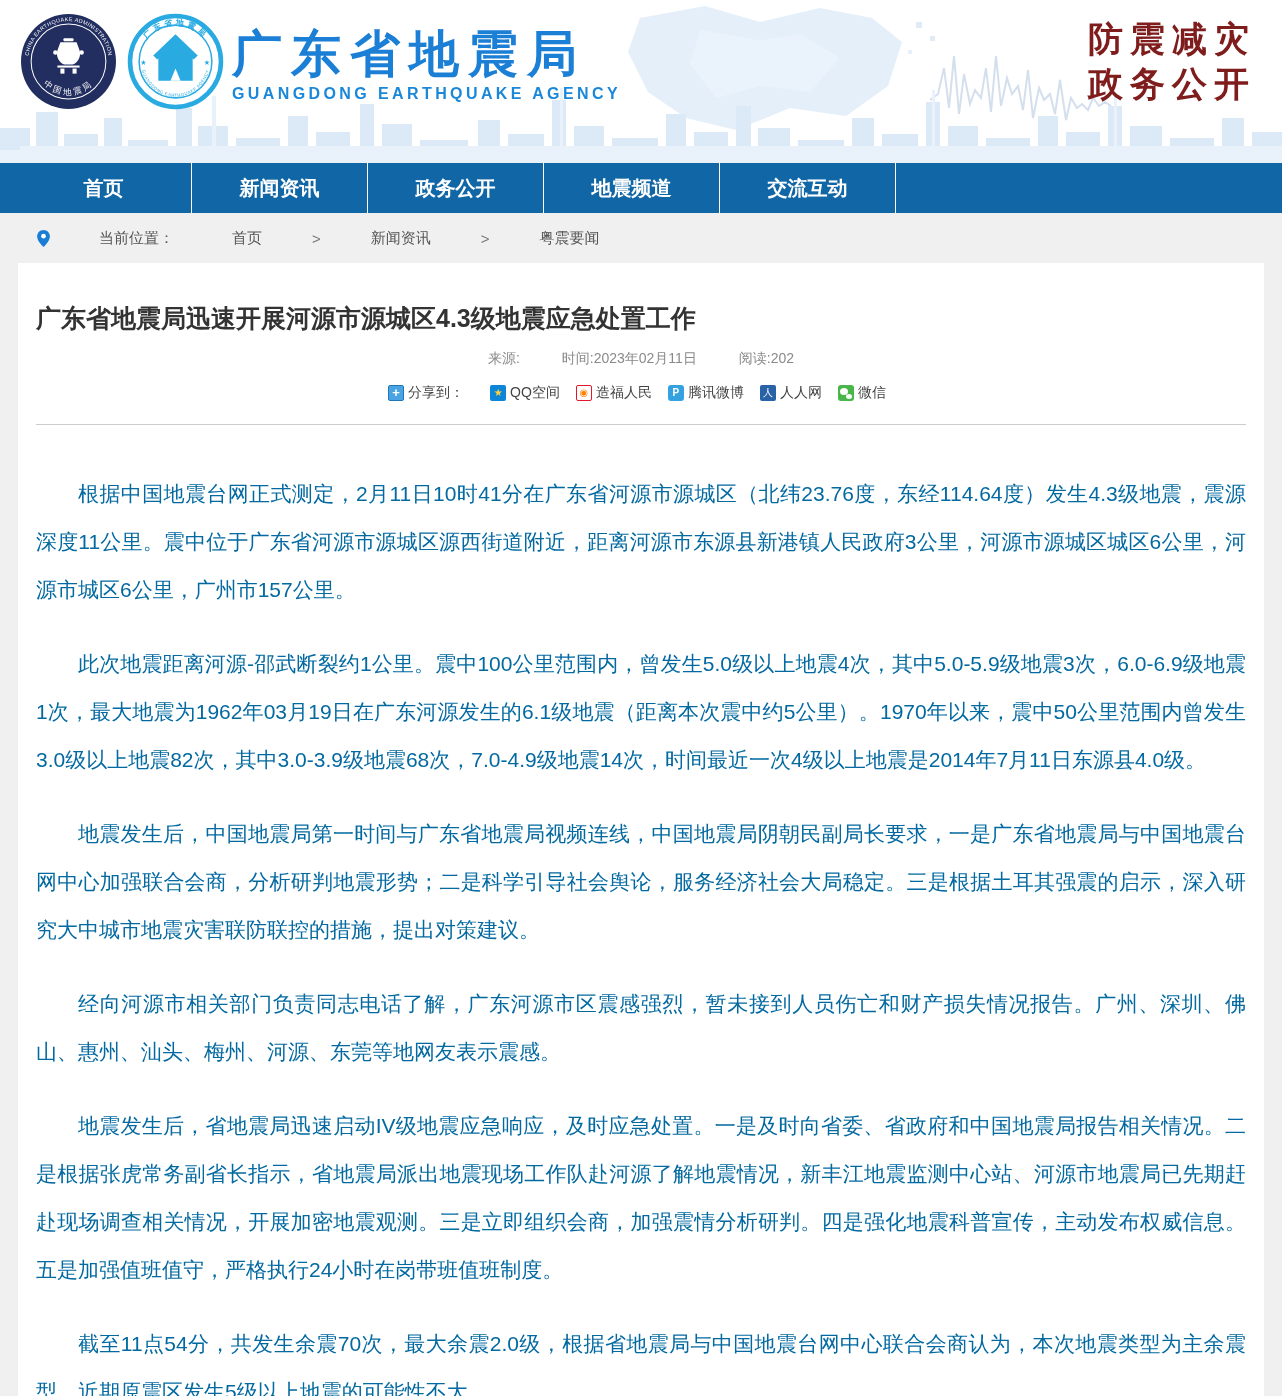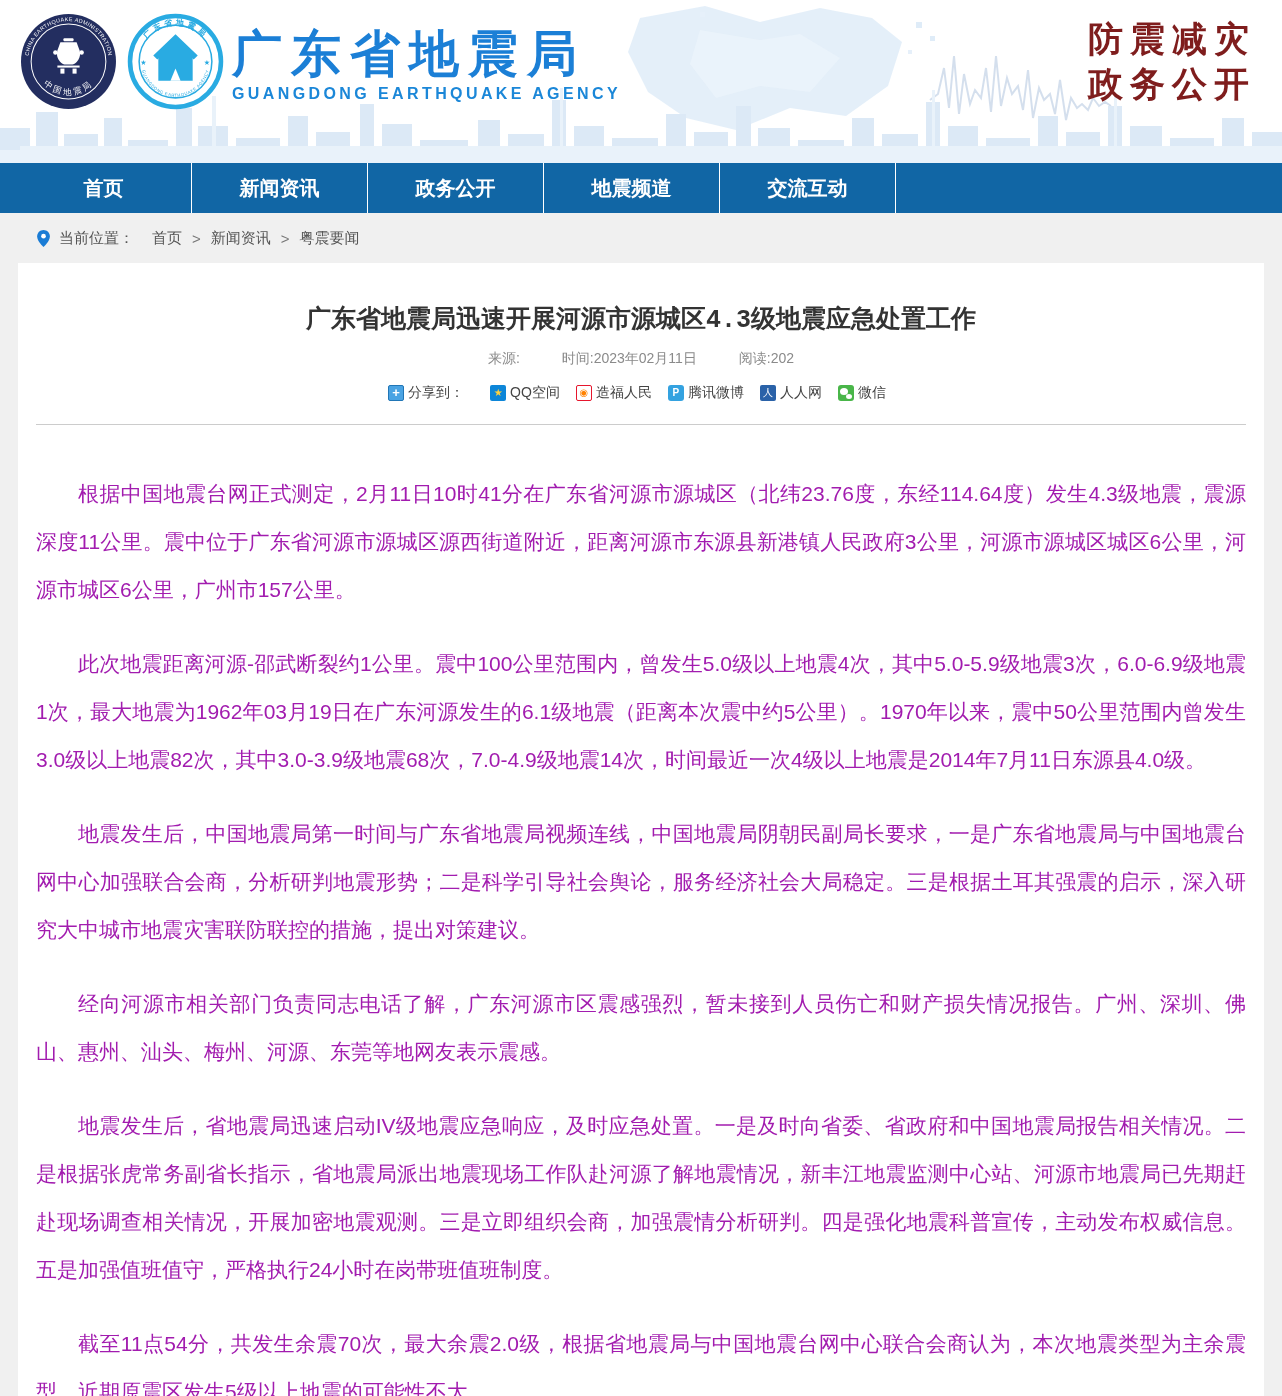--- a/index.html
+++ b/index.html
@@ -18,48 +18,48 @@
   .title-block{position:absolute;left:232px;top:26px;}
   .site-title{font-size:50px;font-weight:bold;color:#1b7fd6;letter-spacing:9px;line-height:56px;white-space:nowrap;}
   .site-subtitle{font-size:16px;font-weight:bold;color:#1b87d8;letter-spacing:3.4px;margin-top:3px;white-space:nowrap;}
   .slogan{position:absolute;right:26px;top:16px;text-align:right;
     font-size:35px;font-weight:bold;color:#7f1d1d;letter-spacing:7px;line-height:45px;white-space:nowrap;}
   
   .main-nav{height:50px;background:#1166a5;display:flex;padding-left:16px;}
   .nav-item{width:175px;height:50px;display:flex;align-items:center;justify-content:center;
     color:#fff;font-size:20px;font-weight:bold;border-right:1px solid #fff;cursor:pointer;}
   
-  .breadcrumb{height:50px;display:flex;align-items:center;padding-left:37px;font-size:15px;color:#555;}
+  .breadcrumb{height:50px;display:flex;align-items:center;padding-left:37px;font-size:15px;color:#555;gap:40px;}
   .breadcrumb .pin{margin-right:9px;display:inline-flex;}
   .crumb-label{margin-right:8px;}
   .crumb-link{margin:0 10px;cursor:pointer;}
   .crumb-link:first-of-type{margin-left:4px;}
   .crumb-sep{color:#777;}
   
   .content-box{margin:0 18px;background:#fff;min-height:1133px;padding:0 18px;box-sizing:border-box;}
-  .article-title{margin:0;padding-top:39px;text-align:center;font-size:25px;font-weight:bold;color:#333;
-    font-family:Liberation Mono, monospace;}
+  .article-title{margin:0;padding-top:39px;text-align:left;font-size:25px;font-weight:bold;color:#333;
+    font-family:Liberation Sans, sans-serif;}
   .article-meta{margin-top:15px;text-align:center;font-size:14px;color:#8a8a8a;}
   .article-meta span{margin:0 19px;}
   .share-row{margin-top:16px;display:flex;justify-content:center;align-items:center;font-size:14px;color:#444;}
   .share-label{display:flex;align-items:center;gap:4px;margin-right:18px;}
   .share-item{display:flex;align-items:center;gap:4px;margin:0 8px;cursor:pointer;}
   .sicon{width:16px;height:16px;display:inline-flex;align-items:center;justify-content:center;
     font-size:11px;line-height:16px;border-radius:2px;color:#fff;box-sizing:border-box;flex:none;}
   .sicon.plus{background:#4aa3e3;border:1px solid #2176b6;font-size:13px;font-weight:bold;}
   .sicon.qzone{background:#0d86d8;color:#ffd23f;font-size:10px;}
   .sicon.weibo{background:#fff;border:1px solid #e6162d;color:#ff8200;font-size:10px;}
   .sicon.txweibo{background:#34a2e0;font-weight:bold;font-size:10px;border-radius:3px;}
   .sicon.renren{background:#2a62a8;font-size:10px;}
   .sicon.wechat{background:#49b649;position:relative;border-radius:3px;}
   .sicon.wechat::before{content:"";position:absolute;left:2px;top:3px;width:8px;height:7px;background:#fff;border-radius:50%;}
   .sicon.wechat::after{content:"";position:absolute;right:2px;bottom:2px;width:6px;height:5px;background:#fff;border-radius:50%;}
   .rule{border:none;border-top:1px solid #ccc;margin:22px 0 0 0;}
   .article-body{padding:45px 0 40px;}
-  .article-body p{margin:0 0 26px;font-size:21px;line-height:48px;color:#a21caf;
+  .article-body p{margin:0 0 26px;font-size:21px;line-height:48px;color:#0369a1;
     text-align:justify;text-indent:2em;}
   .article-body p:last-child{margin-bottom:0;}
 </style>
 </head>
 <body>
 
 <header class="site-header">
   <svg class="header-deco" viewBox="0 0 1282 163" aria-hidden="true">
 
     <polygon points="640,18 705,6 760,22 820,8 872,18 902,42 888,86 846,116 790,108 736,130 686,118 648,92 628,52" fill="#dfecf8" opacity="0.85"></polygon>

